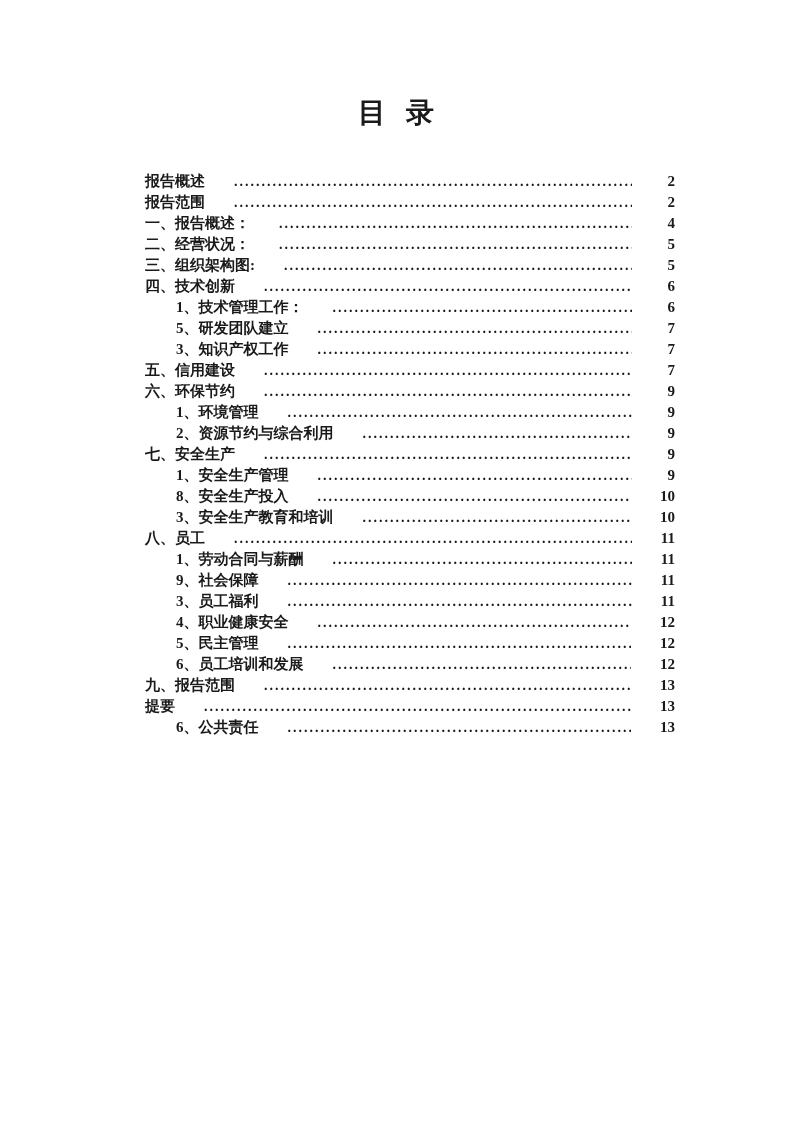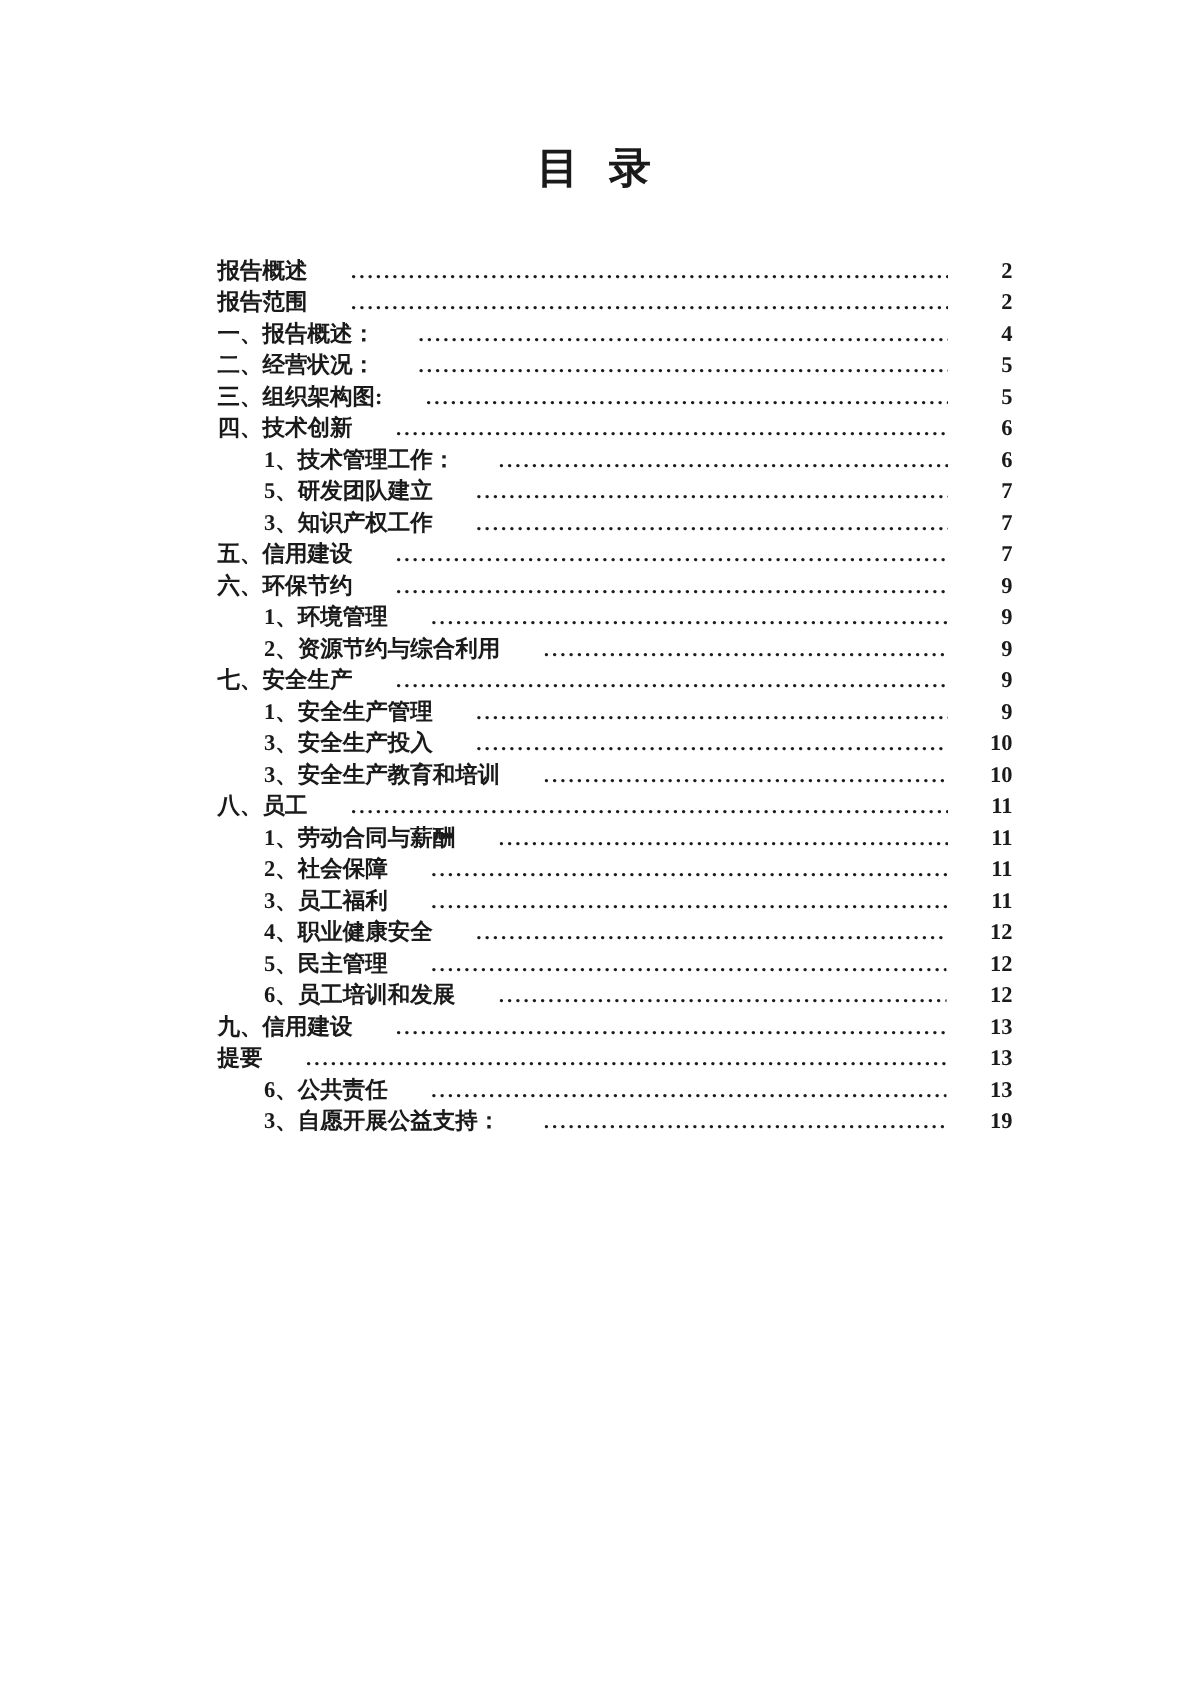--- a/index.html
+++ b/index.html
@@ -147,41 +147,41 @@
     <span class="toc-label">七、安全生产</span>
     <span class="dot-leader"></span>
     <span class="page-num">9</span>
   </div>
       <div class="toc-row indent">
     <span class="toc-label">1、安全生产管理</span>
     <span class="dot-leader"></span>
     <span class="page-num">9</span>
   </div>
       <div class="toc-row indent">
-    <span class="toc-label">3、安全生产投入</span>
+    <span class="toc-label">8、安全生产投入</span>
     <span class="dot-leader"></span>
     <span class="page-num">10</span>
   </div>
       <div class="toc-row indent">
     <span class="toc-label">3、安全生产教育和培训</span>
     <span class="dot-leader"></span>
     <span class="page-num">10</span>
   </div>
       <div class="toc-row">
     <span class="toc-label">八、员工</span>
     <span class="dot-leader"></span>
     <span class="page-num">11</span>
   </div>
       <div class="toc-row indent">
     <span class="toc-label">1、劳动合同与薪酬</span>
     <span class="dot-leader"></span>
     <span class="page-num">11</span>
   </div>
       <div class="toc-row indent">
-    <span class="toc-label">2、社会保障</span>
+    <span class="toc-label">9、社会保障</span>
     <span class="dot-leader"></span>
     <span class="page-num">11</span>
   </div>
       <div class="toc-row indent">
     <span class="toc-label">3、员工福利</span>
     <span class="dot-leader"></span>
     <span class="page-num">11</span>
   </div>
       <div class="toc-row indent">
     <span class="toc-label">4、职业健康安全</span>
@@ -192,33 +192,28 @@
     <span class="toc-label">5、民主管理</span>
     <span class="dot-leader"></span>
     <span class="page-num">12</span>
   </div>
       <div class="toc-row indent">
     <span class="toc-label">6、员工培训和发展</span>
     <span class="dot-leader"></span>
     <span class="page-num">12</span>
   </div>
       <div class="toc-row">
-    <span class="toc-label">九、信用建设</span>
+    <span class="toc-label">九、报告范围</span>
     <span class="dot-leader"></span>
     <span class="page-num">13</span>
   </div>
       <div class="toc-row">
     <span class="toc-label">提要</span>
     <span class="dot-leader"></span>
     <span class="page-num">13</span>
   </div>
       <div class="toc-row indent">
     <span class="toc-label">6、公共责任</span>
     <span class="dot-leader"></span>
     <span class="page-num">13</span>
-  </div>
-      <div class="toc-row indent">
-    <span class="toc-label">3、自愿开展公益支持：</span>
-    <span class="dot-leader"></span>
-    <span class="page-num">19</span>
   </div>
     </div>
 </div>
 
 </body></html>

